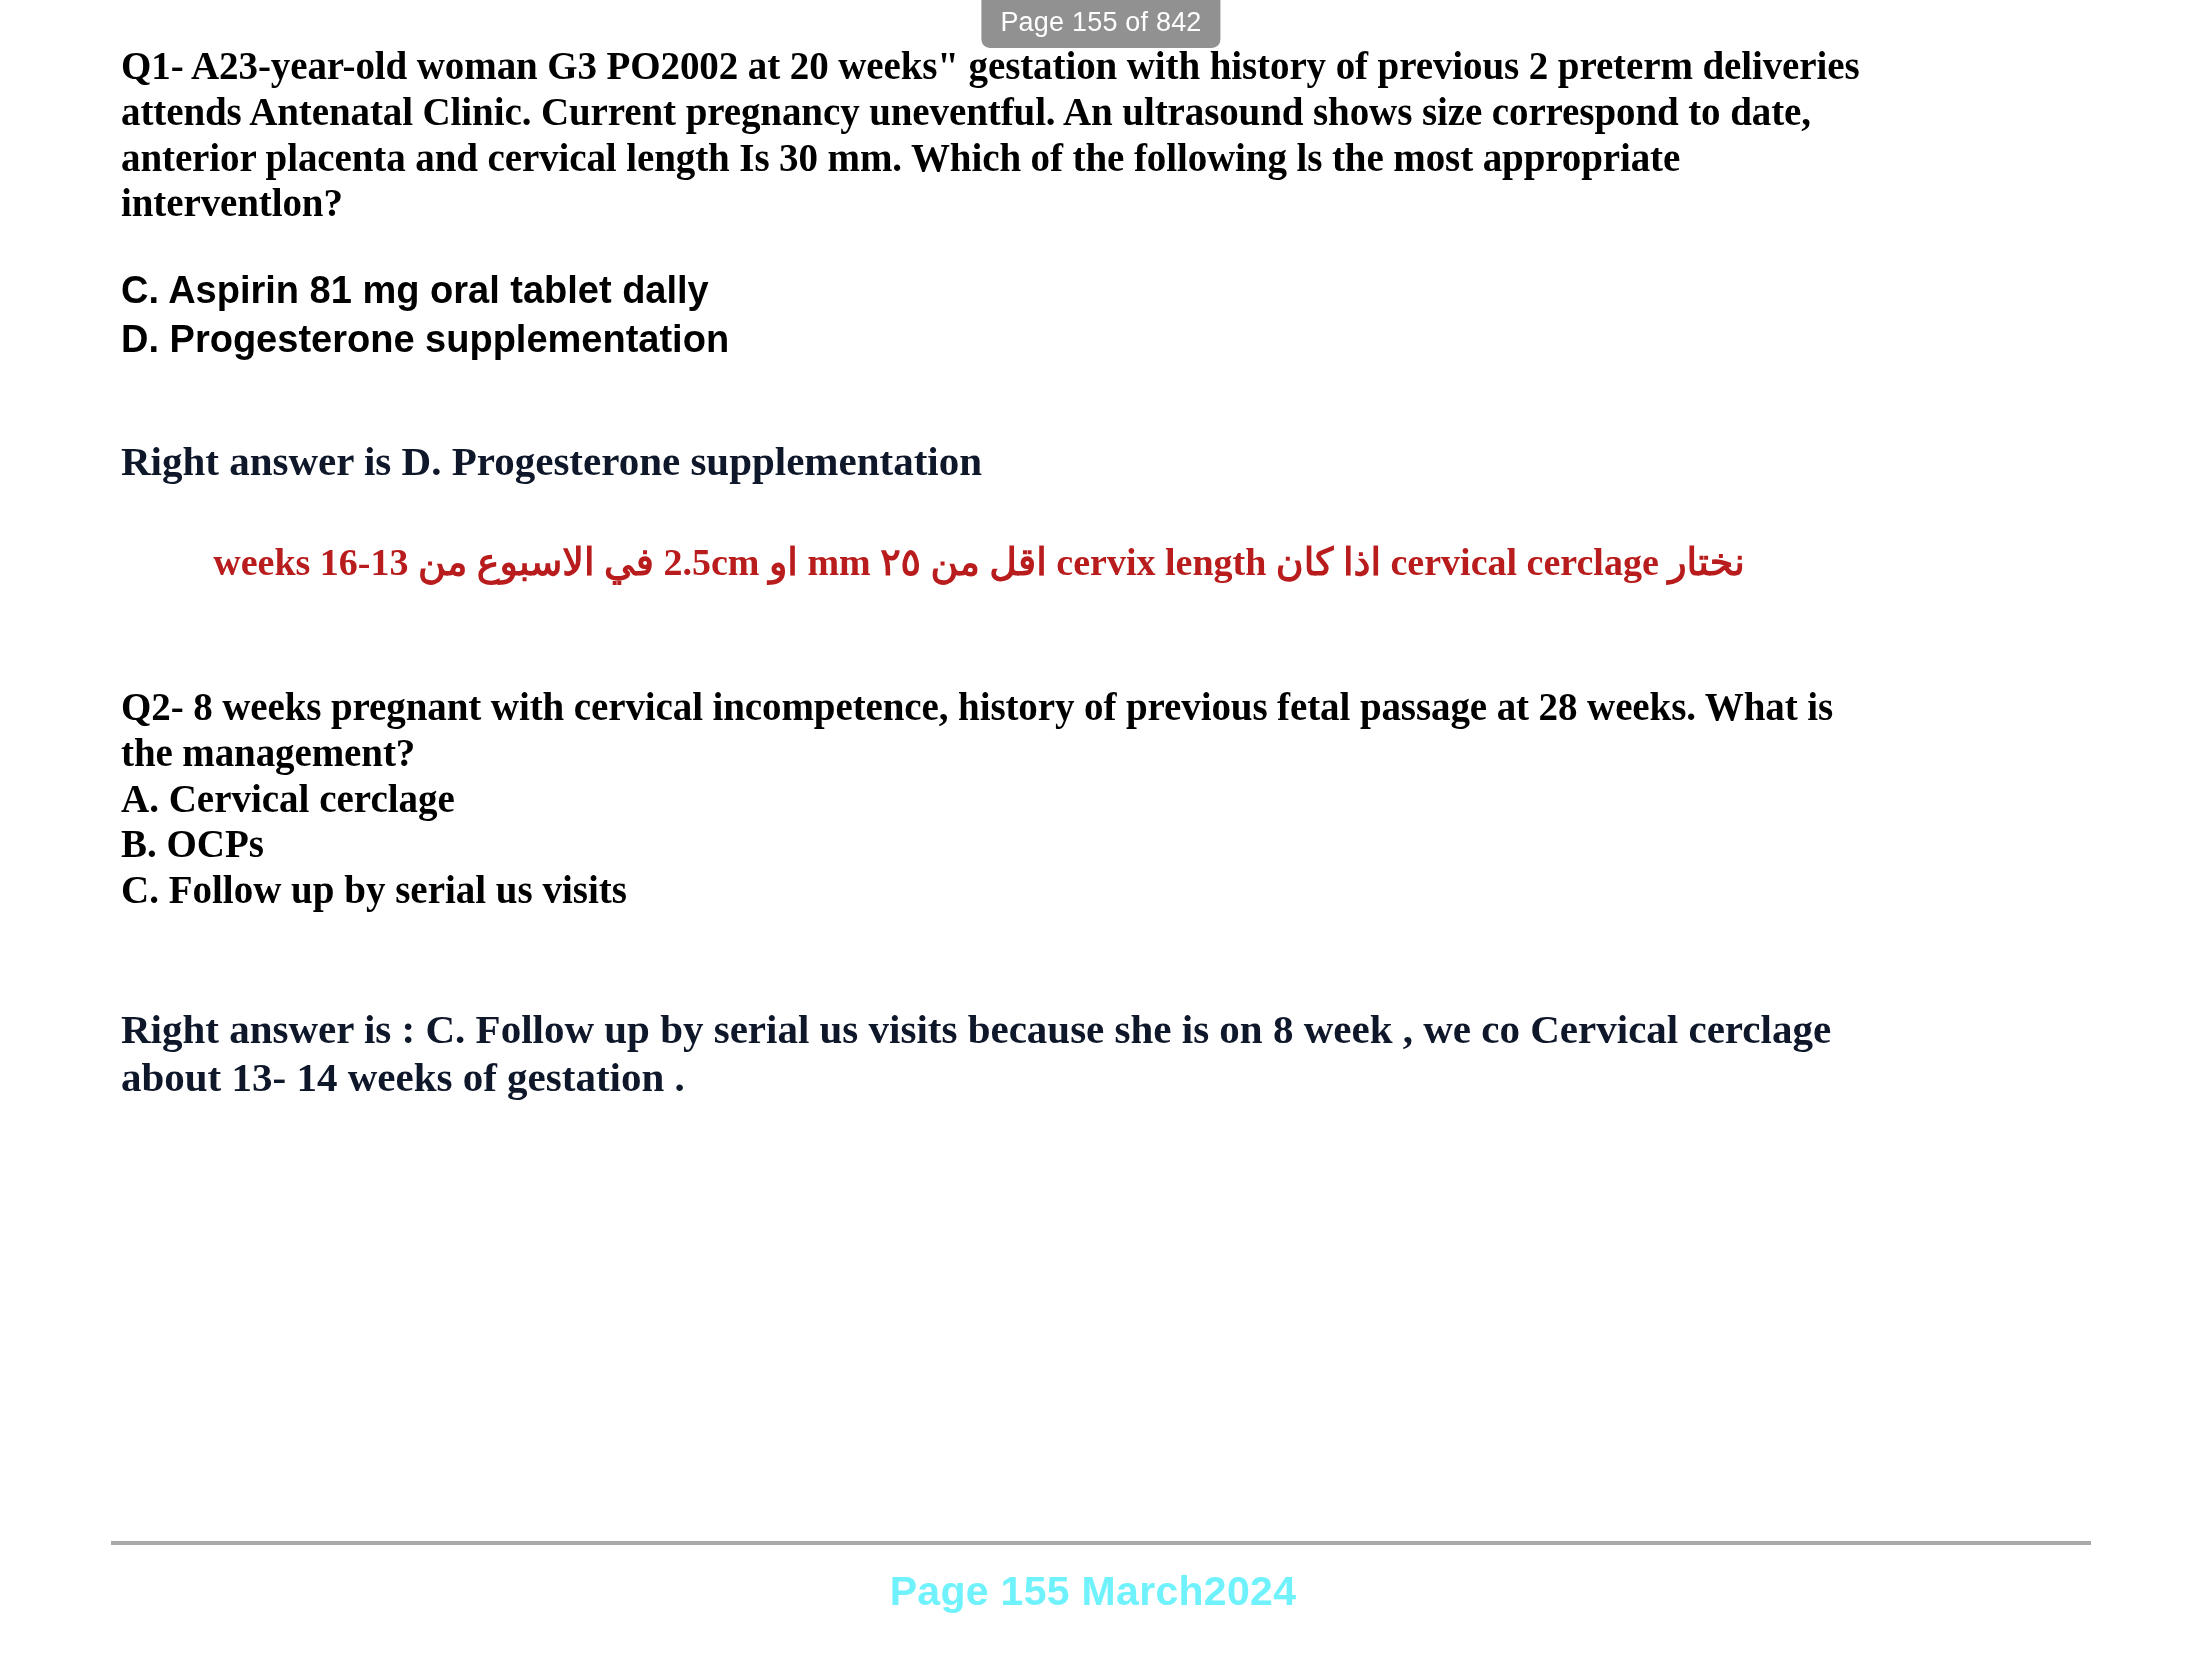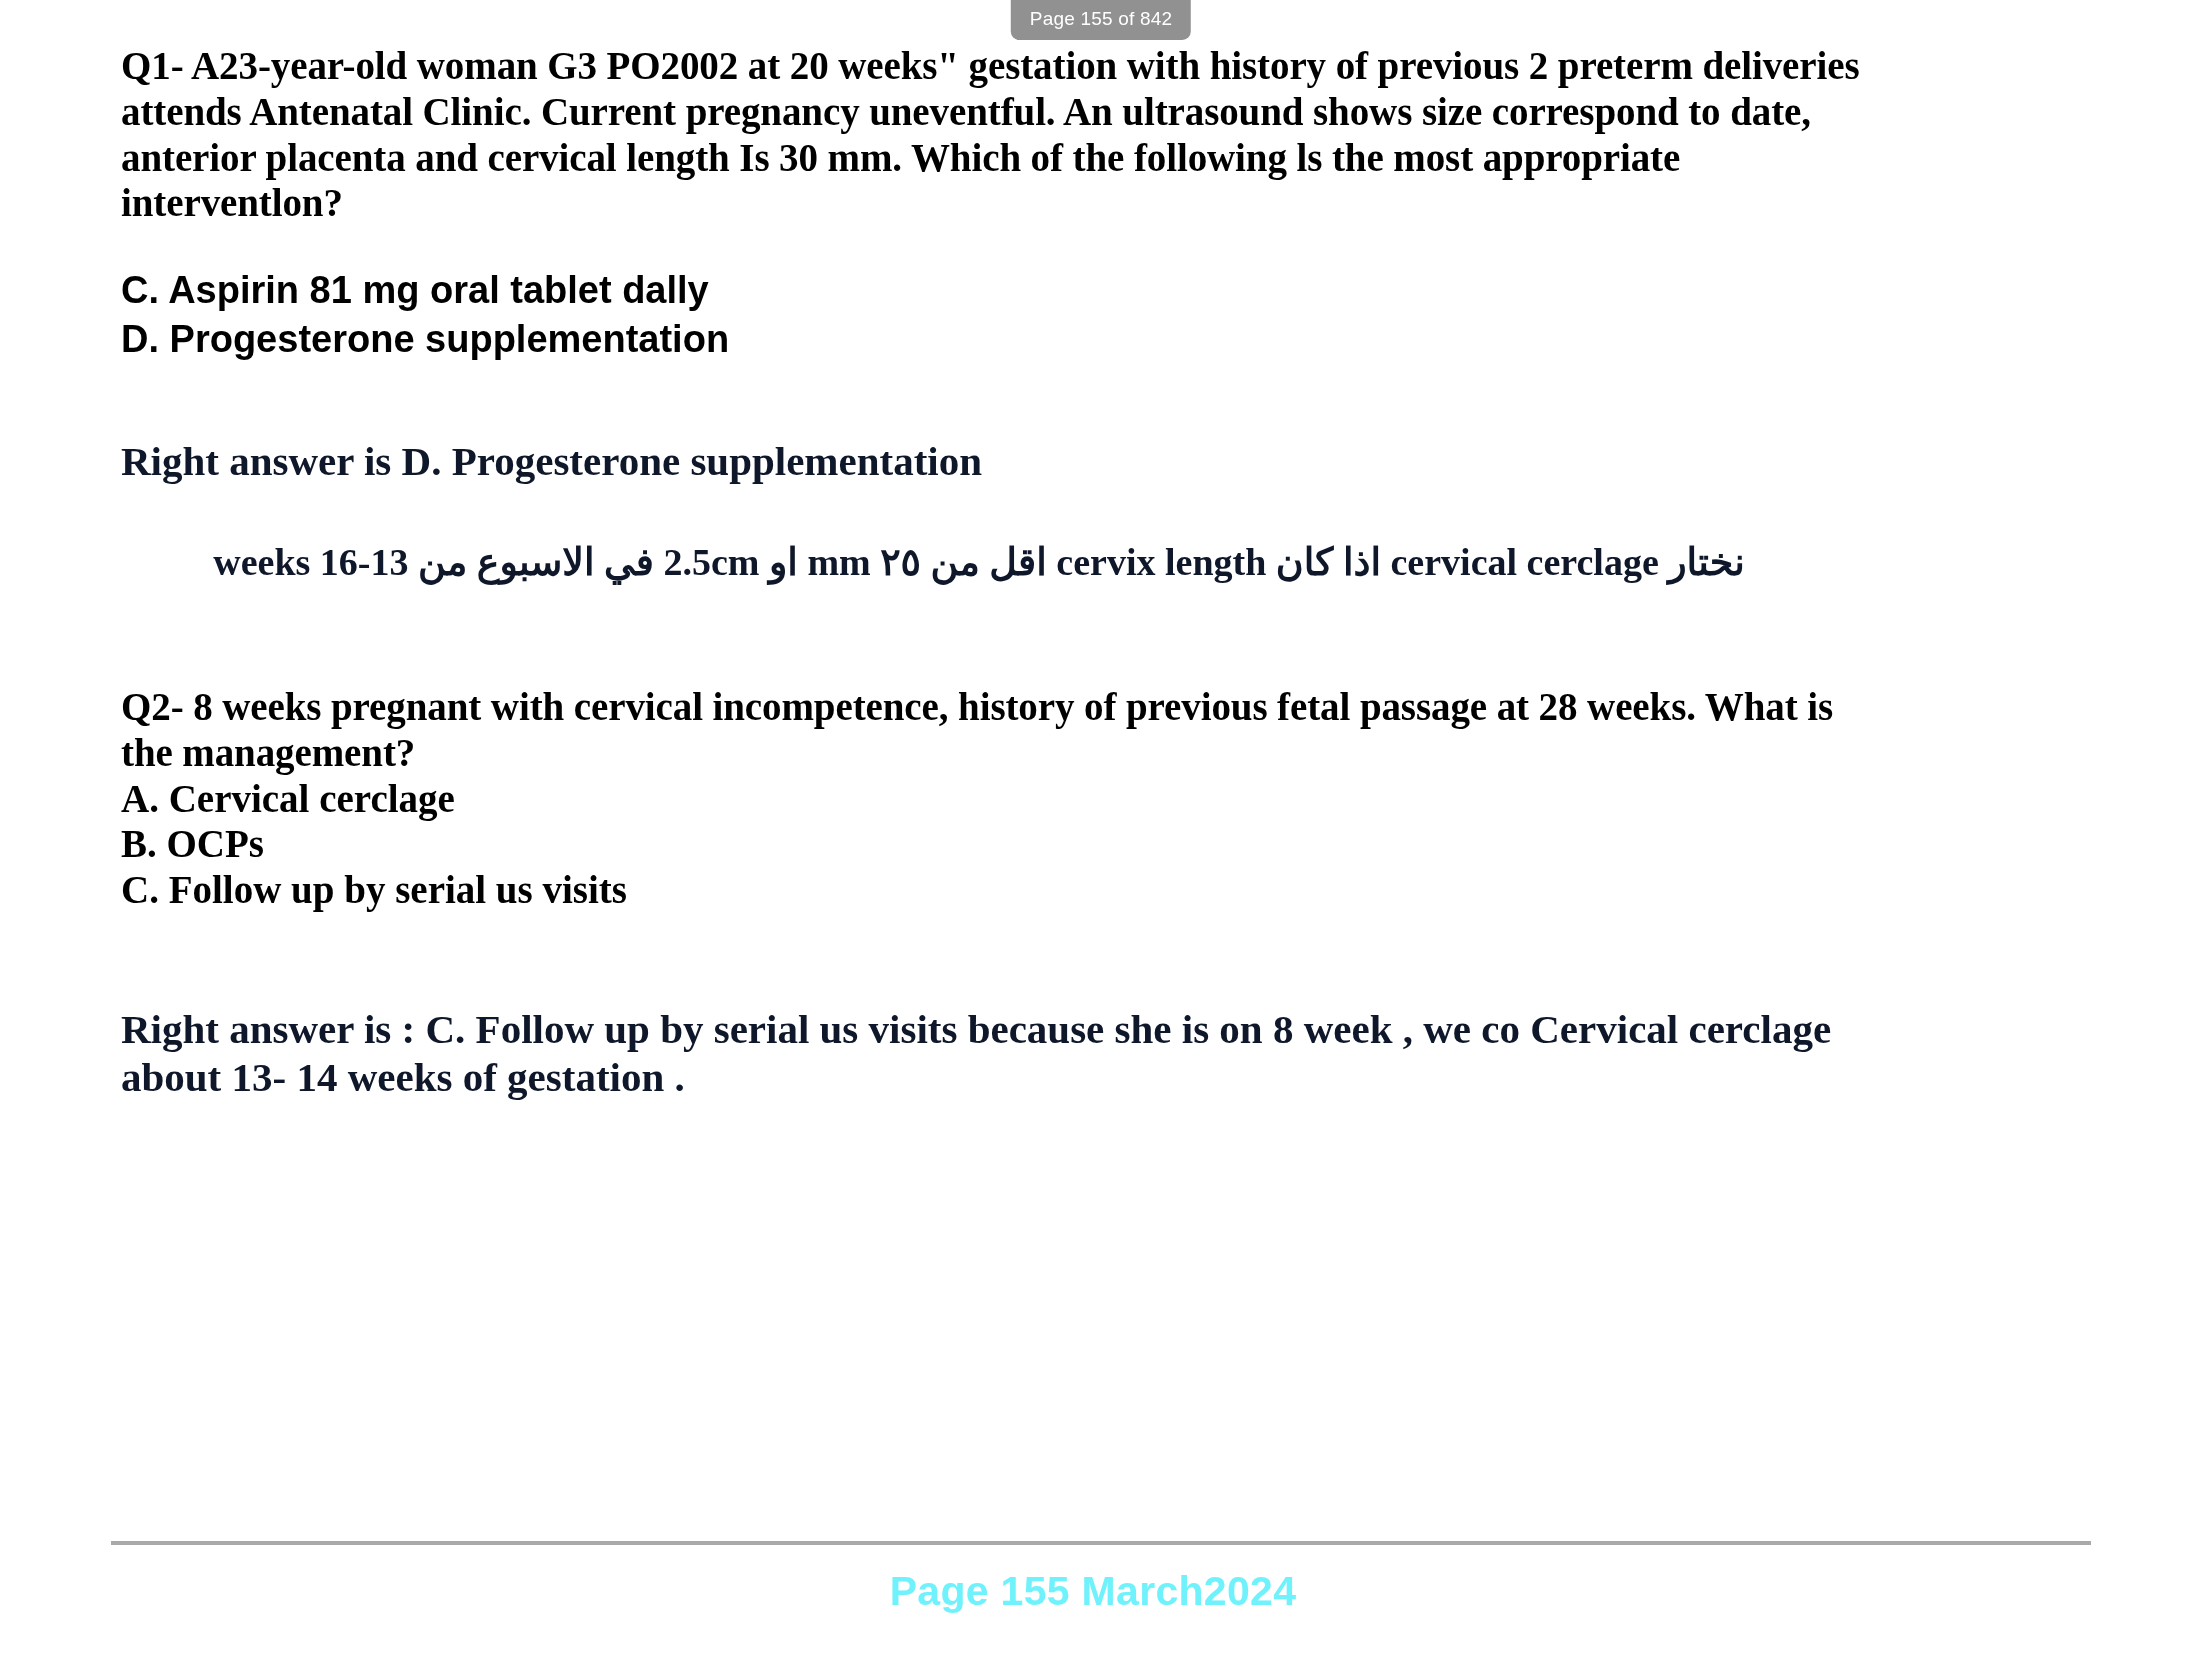--- a/index.html
+++ b/index.html
@@ -17,21 +17,21 @@
 
   
   .page-badge {
     position: absolute;
     top: 0px;
     left: 50%;
     transform: translateX(-50%);
     background: rgba(130,130,130,0.88);
     color: #ffffff;
     font-family: "Liberation Sans", sans-serif;
-    font-size: 19px;
+    font-size: 27px;
     line-height: 1;
     padding: 8.5px 19px 12.2px 19px;
     border-radius: 0 0 8.5px 8.5px;
     white-space: nowrap;
     z-index: 20;
     letter-spacing: 0.2px;
     text-align: center;
   }
 
   
@@ -82,21 +82,21 @@
     line-height: 1.175;
     color: #0f172a;
     margin: 0;
   }
 
   .rtl-note {
     font-family: "Liberation Serif", serif;
     font-weight: bold;
     font-size: 38px;
     line-height: 1.2;
-    color: #0f172a;
+    color: #b91c1c;
     direction: rtl;
     text-align: center;
     margin: 0;
     padding-right: 32px;
   }
 
   .spacer-1 { height: 73px; }
   .spacer-2 { height: 55px; }
   .spacer-3 { height: 98px; }
   .spacer-4 { height: 92px; }

